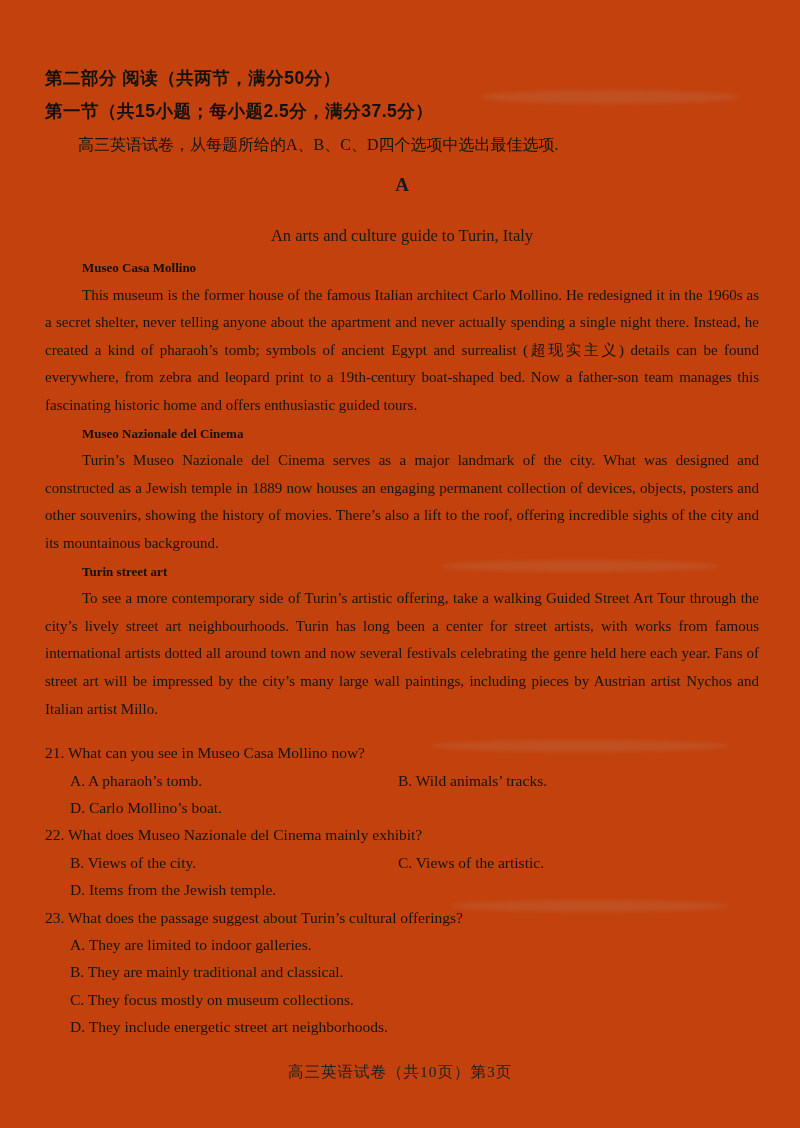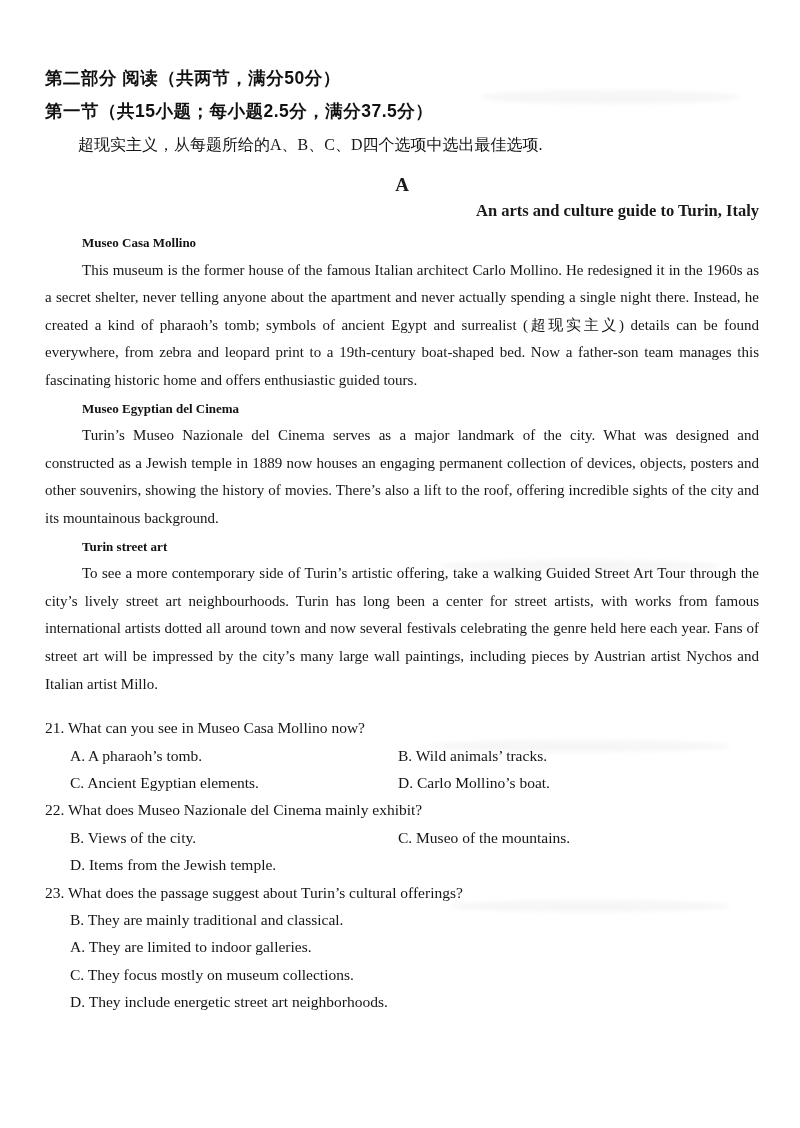--- a/index.html
+++ b/index.html
@@ -5,21 +5,21 @@
   html, body {
     margin: 0;
     padding: 0;
     background: #e8e8e8;
   }
   .page {
     position: relative;
     width: 800px;
     height: 1128px;
     margin: 0 auto;
-    background: #ffffff;
+    background: #c2410c;
     overflow: hidden;
     font-family: "Liberation Serif", "DejaVu Serif", serif;
     color: #1a1a1a;
   }
   .content {
     position: absolute;
     top: 62px;
     left: 45px;
     width: 714px;
   }
@@ -40,25 +40,25 @@
   }
   
   .passage-label {
     text-align: center;
     font-weight: bold;
     font-size: 19px;
     line-height: 26px;
     margin-top: 11px;
   }
   .passage-title {
-    text-align: right;
-    font-weight: bold;
+    text-align: center;
+    font-weight: normal;
     font-size: 16.5px;
     line-height: 26px;
-    margin-top: 0;
+    margin-top: 25px;
     margin-bottom: 5px;
   }
   .para {
     font-size: 15px;
     line-height: 27.6px;
     text-align: justify;
     text-indent: 37px;
     margin: 0;
     color: #151515;
   }
@@ -121,60 +121,60 @@
   <div class="artifact" style="left:440px; top:560px; width:280px; height:12px;"></div>
   <div class="artifact" style="left:430px; top:740px; width:300px; height:12px;"></div>
   <div class="artifact" style="left:450px; top:900px; width:280px; height:12px;"></div>
 
   <div class="content">
 
     <div class="h-part">第二部分 阅读（共两节，满分50分）</div>
 
     <div class="h-section">第一节（共15小题；每小题2.5分，满分37.5分）</div>
 
-    <div class="h-instructions">超现实主义，从每题所给的A、B、C、D四个选项中选出最佳选项.</div>
+    <div class="h-instructions">高三英语试卷，从每题所给的A、B、C、D四个选项中选出最佳选项.</div>
 
     <div class="passage-label">A</div>
 
     <div class="passage-title">An arts and culture guide to Turin, Italy</div>
 
     <div id="passage-body">
         <div class="para-heading">Museo Casa Mollino</div>
         <div class="para">This museum is the former house of the famous Italian architect Carlo Mollino. He redesigned it in the 1960s as a secret shelter, never telling anyone about the apartment and never actually spending a single night there. Instead, he created a kind of pharaoh’s tomb; symbols of ancient Egypt and surrealist (超现实主义) details can be found everywhere, from zebra and leopard print to a 19th-century boat-shaped bed. Now a father-son team manages this fascinating historic home and offers enthusiastic guided tours.</div>
-        <div class="para-heading">Museo Egyptian del Cinema</div>
+        <div class="para-heading">Museo Nazionale del Cinema</div>
         <div class="para">Turin’s Museo Nazionale del Cinema serves as a major landmark of the city. What was designed and constructed as a Jewish temple in 1889 now houses an engaging permanent collection of devices, objects, posters and other souvenirs, showing the history of movies. There’s also a lift to the roof, offering incredible sights of the city and its mountainous background.</div>
         <div class="para-heading">Turin street art</div>
         <div class="para">To see a more contemporary side of Turin’s artistic offering, take a walking Guided Street Art Tour through the city’s lively street art neighbourhoods. Turin has long been a center for street artists, with works from famous international artists dotted all around town and now several festivals celebrating the genre held here each year. Fans of street art will be impressed by the city’s many large wall paintings, including pieces by Austrian artist Nychos and Italian artist Millo.</div>
       </div>
 
     <div id="questions" class="questions">
         <div class="question">
           <div class="q-stem">21. What can you see in Museo Casa Mollino now?</div>
           <div class="options-2col">
             <div class="option">A. A pharaoh’s tomb.</div>
             <div class="option">B. Wild animals’ tracks.</div>
-            <div class="option">C. Ancient Egyptian elements.</div>
             <div class="option">D. Carlo Mollino’s boat.</div>
           </div>
         </div>
         <div class="question">
           <div class="q-stem">22. What does Museo Nazionale del Cinema mainly exhibit?</div>
           <div class="options-2col">
             <div class="option">B. Views of the city.</div>
-            <div class="option">C. Museo of the mountains.</div>
+            <div class="option">C. Views of the artistic.</div>
             <div class="option">D. Items from the Jewish temple.</div>
           </div>
         </div>
         <div class="question">
           <div class="q-stem">23. What does the passage suggest about Turin’s cultural offerings?</div>
           <div class="options-1col">
+            <div class="option">A. They are limited to indoor galleries.</div>
             <div class="option">B. They are mainly traditional and classical.</div>
-            <div class="option">A. They are limited to indoor galleries.</div>
             <div class="option">C. They focus mostly on museum collections.</div>
             <div class="option">D. They include energetic street art neighborhoods.</div>
           </div>
         </div>
       </div>
 
   </div>
 
+  <div class="footer">高三英语试卷（共10页）第3页</div>
 
 </div>
 
 </body></html>

